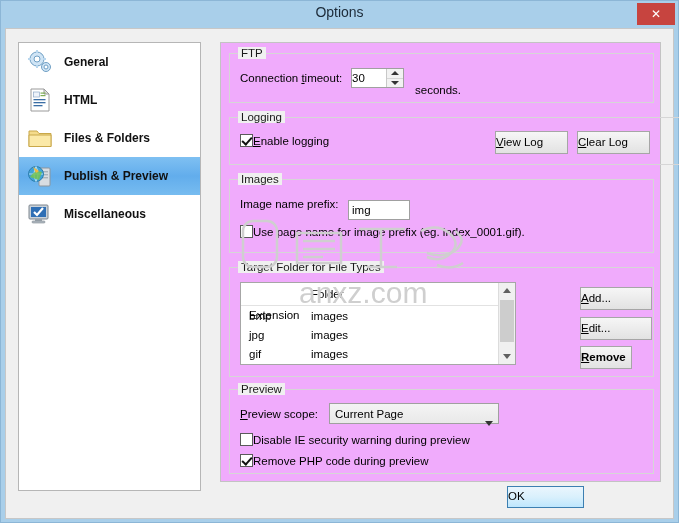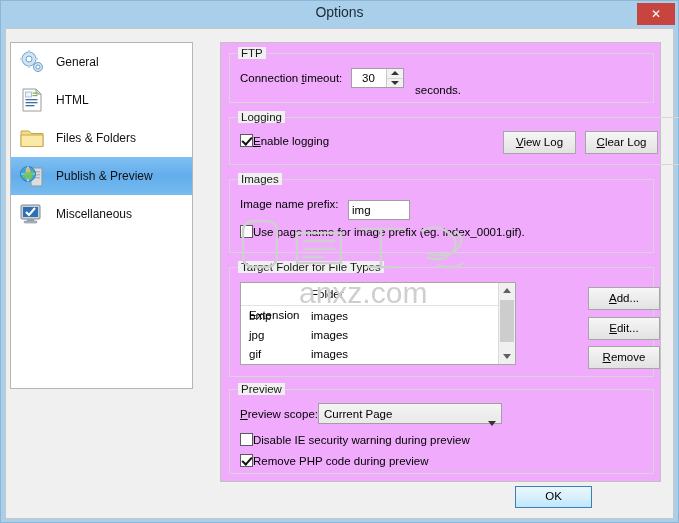--- a/index.html
+++ b/index.html
@@ -58,26 +58,27 @@
     left: 4px; top: 27px;
     width: 669px; height: 491px;
     background: #f0f0f0;
     border: 1px solid #c7c7c7;
     box-sizing: border-box;
   }
 
   
   .sidebar {
     position: absolute;
-    left: 4px; top: 13px;
-    width: 183px; height: 347px;
+    left: 12px; top: 13px;
+    width: 183px; height: 449px;
     background: #ffffff;
     border: 1px solid #b6b6b6;
     box-sizing: border-box;
     overflow: hidden;
+    font-weight: bold;
   }
   .nav-item {
     position: relative;
     height: 38px;
     display: flex;
     align-items: center;
     padding-left: 8px;
     cursor: pointer;
     box-sizing: border-box;
   }
@@ -144,21 +145,21 @@
   .spin-wrap {
     position: absolute;
     height: 20px;
     border: 1px solid #a0a0a0;
     background: #ffffff;
     box-sizing: border-box;
     display: flex;
   }
   .spin-val {
     flex: 1;
-    padding-left: 10px;
+    padding-left: 0;
     line-height: 18px;
     font-size: 11.5px;
   }
   .spin-btns {
     width: 16px;
     border-left: 1px solid #c8c8c8;
     background: #f2f2f2;
     display: flex;
     flex-direction: column;
   }
@@ -185,22 +186,20 @@
     border: 1px solid #a6a6a6;
     box-sizing: border-box;
     font-family: "Liberation Sans", sans-serif;
     font-size: 11.5px;
     color: #000;
     text-align: center;
     cursor: pointer;
     line-height: 1;
     display: flex;
     align-items: center;
-    justify-content: center;
-    margin-left: 8px;
   }
   .btn.default {
     border: 1px solid #3c7fb1;
     background: linear-gradient(to bottom, #eaf6fd 0%, #d9f0fc 50%, #bee6fd 100%);
   }
 
   
   .cbrow {
     position: absolute;
     display: flex;
@@ -501,33 +500,33 @@
             <div class="sb-arrow dn"></div>
           </div>
         </div>
 
         <div class="btn" style="left:350px; top:19px; width:72px; height:23px;">
           <span><span class="u">A</span><span>dd...</span></span>
         </div>
         <div class="btn" style="left:350px; top:49px; width:72px; height:23px;">
           <span><span class="u">E</span><span>dit...</span></span>
         </div>
-        <div class="btn" style="left:350px; top:78px; width:72px; height:23px;">
+        <div class="btn" style="left:350px; top:78px; width:52px; height:23px;font-weight:bold;">
           <span><span class="u">R</span><span>emove</span></span>
         </div>
       </div>
 
       <div class="group" style="left:8px; top:346px; width:425px; height:85px;padding-left:14px;">
         <span class="group-title">Preview</span>
 
         <span class="lbl" style="left:10px; top:18px;">
           <span class="u">P</span><span>review scope:</span>
         </span>
 
-        <div class="combo" style="left:88px; top:13px; width:184px;justify-content:center;">
+        <div class="combo" style="left:99px; top:13px; width:170px;justify-content:center;">
           <span class="cval">Current Page</span>
           <span class="carrow"></span>
         </div>
 
         <div class="cbrow" style="left:10px; top:43px;align-items:flex-end;">
           <span class="cbox"></span>
           <span class="cblabel">Disable IE security warning during preview</span>
         </div>
 
         <div class="cbrow" style="left:10px; top:64px;">

